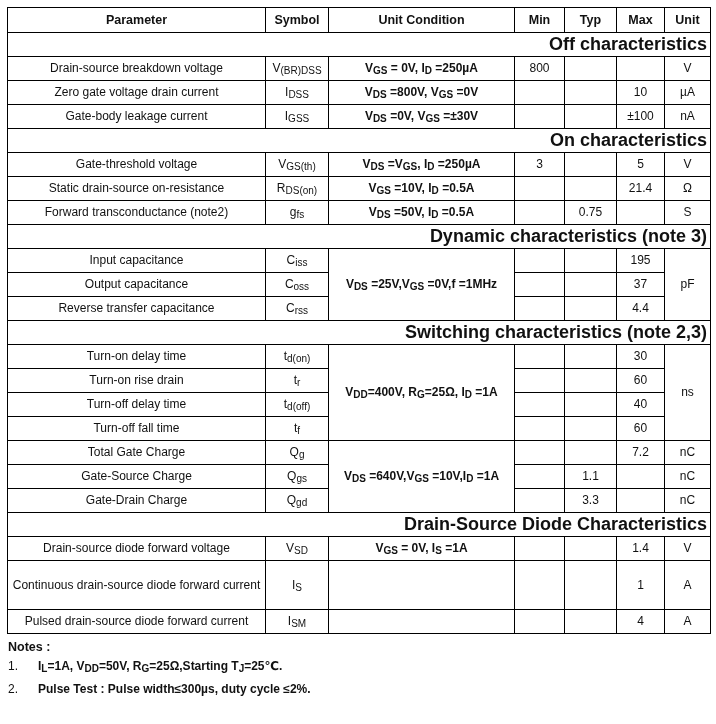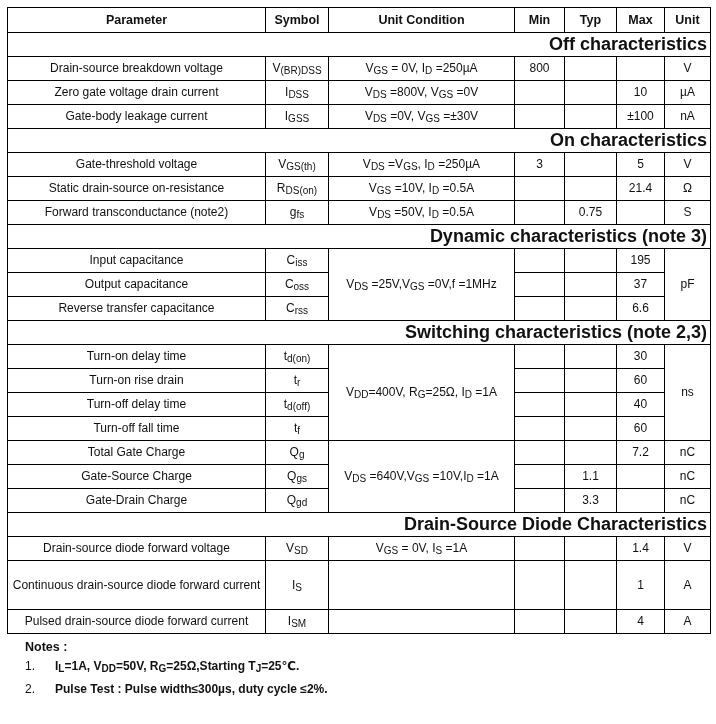--- a/index.html
+++ b/index.html
@@ -50,38 +50,39 @@
   }
   td.param {
     text-align: left;
     padding-left: 10px;
     line-height: 22px;
     margin-left: 40px;
   }
   td.cond {
     text-align: left;
     padding-left: 8px;
+    font-weight: bold;
   }
   tr.section-row td {
     text-align: right;
     font-weight: bold;
     padding-left: 10px;
     font-size: 18px;
   }
   tr.tall td { height: 45px; }
   tr.tall td.param { line-height: 23px; padding-top: 2px; vertical-align: middle; }
   sub {
     font-size: 10px;
     line-height: 0;
     vertical-align: -2px;
     letter-spacing: 0;
   }
   .notes {
     margin-top: 6px;
-    margin-left: 18px;
+    margin-left: 1px;
     font-size: 12px;
   }
   .notes-heading {
     font-weight: bold;
     font-size: 12.5px;
     margin-bottom: 5px;
   }
   .note-item {
     display: flex;
     margin-bottom: 9px;
@@ -197,21 +198,21 @@
           <td>C<sub>oss</sub></td>
           <td></td>
           <td></td>
           <td>37</td>
         </tr>
         <tr>
           <td class="param">Reverse transfer capacitance</td>
           <td>C<sub>rss</sub></td>
           <td></td>
           <td></td>
-          <td>6.6</td>
+          <td>4.4</td>
         </tr>
         <tr class="section-row">
           <td colspan="7">Switching characteristics (note 2,3)</td>
         </tr>
         <tr>
           <td class="param">Turn-on delay time</td>
           <td>t<sub>d(on)</sub></td>
           <td class="cond" rowspan="4">V<sub>DD</sub>=400V, R<sub>G</sub>=25Ω, I<sub>D</sub> =1A</td>
           <td></td>
           <td></td>

